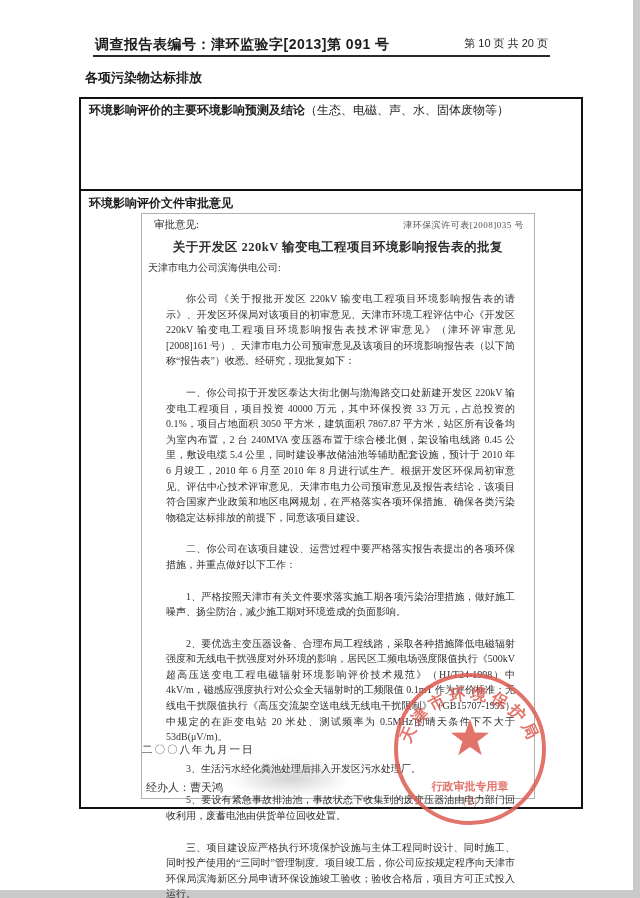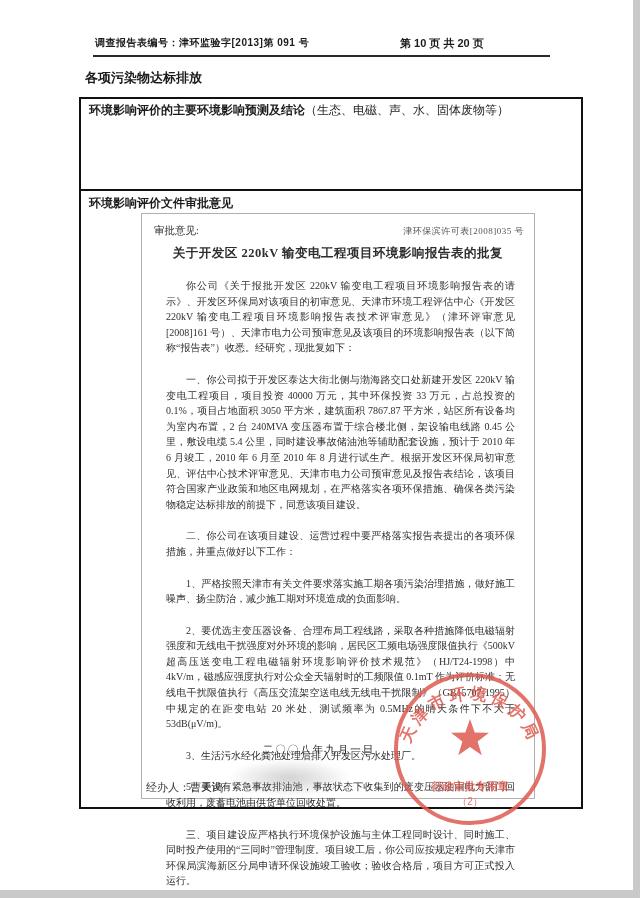--- a/index.html
+++ b/index.html
@@ -5,56 +5,56 @@
   * { margin:0; padding:0; box-sizing:border-box; }
   html,body { width:640px; height:898px; background:#ffffff; overflow:hidden;
     font-family:"Liberation Serif","DejaVu Serif",serif; color:#1c1c1c; }
   .abs { position:absolute; }
 
   
   .edge-right { left:633px; top:0; width:7px; height:898px; background:#c9c9c9; }
   .edge-bottom { left:0; top:890px; width:640px; height:8px; background:#c9c9c9; }
 
   
-  .hdr-left { left:95px; top:36px; font-size:10px; font-weight:bold;
+  .hdr-left { left:95px; top:36px; font-size:14px; font-weight:bold;
     font-family:"Liberation Sans","DejaVu Sans",sans-serif; letter-spacing:0.5px; }
-  .hdr-right { left:400px; top:36px; width:148px; text-align:left; font-size:11px;
-    font-weight:bold; font-family:"Liberation Sans","DejaVu Sans",sans-serif; }
+  .hdr-right { left:400px; top:36px; width:148px; text-align:right; font-size:11px;
+    font-weight:normal; font-family:"Liberation Sans","DejaVu Sans",sans-serif; }
   .hdr-rule { left:93px; top:55px; width:457px; height:2px; background:#2a2a2a; }
 
   
   .section-title { left:85px; top:69px; font-size:13px; font-weight:bold;
     font-family:"Liberation Sans","DejaVu Sans",sans-serif; }
 
   
   .main-table { left:79px; top:97px; width:504px; height:712px;
     border:2px solid #111; background:#fff; }
   .row1 { height:92px; border-bottom:2px solid #111; padding:3px 8px 0 8px; overflow:hidden; }
   .row1-heading { font-size:12px; }
   .row1-heading b { font-family:Liberation Mono, monospace; }
   .row1-body { font-size:11.5px; line-height:23px; text-align:justify;
     text-indent:2em; color:#222; }
   .row2 { position:relative; height:762px; padding:4px 8px; }
   .row2-heading { font-size:12px; font-weight:bold;
     font-family:"Liberation Sans","DejaVu Sans",sans-serif; }
 
   
   .letter-box { position:absolute; left:60px; top:22px; width:394px; height:586px;
-    border:1px solid #b0b0b0; background:#fff; padding-top:8px; color:#2e2e2e; }
+    border:1px solid #b0b0b0; background:#fff; padding-top:2px; color:#2e2e2e; }
   .letter-head { display:flex; justify-content:space-between; align-items:flex-end;
     padding:2px 10px 0 12px; }
   .letter-label { font-size:10.5px; }
   .letter-docno { font-size:9px; color:#555; letter-spacing:0.5px; }
   .letter-title { text-align:center; font-weight:bold; font-size:12.5px; margin-top:7px;
     letter-spacing:0.5px; }
   .letter-salutation { font-size:10px; margin-top:5px; padding-left:6px; }
   .letter-body { padding:0 3px 0 8px; font-size:10px; line-height:15.6px;
     text-align:justify; }
   .letter-body p { text-indent:2em; margin:16px; }
-  .letter-date { position:absolute; left:0; top:529px; width:100%; text-align:center;
+  .letter-date { position:absolute; left:0; top:529px; width:100%; text-align:left;
     padding-right:38px; font-size:10.5px; letter-spacing:2px; color:#222; z-index:5; }
   .letter-handler { position:absolute; left:4px; bottom:3px; font-size:11px; color:#333; }
 
   
   .seal { position:absolute; left:248px; top:455px; width:160px; height:160px;
     z-index:4; opacity:0.85; }
   
   .smudge { position:absolute; left:85px; top:545px; width:125px; height:38px;
     background:radial-gradient(ellipse at center, rgba(125,125,125,0.35), rgba(125,125,125,0) 70%);
     filter:blur(2px); z-index:1; }
@@ -81,20 +81,21 @@
 
   <div class="row2">
     <div class="row2-heading">环境影响评价文件审批意见</div>
 
     <div class="letter-box">
       <div class="letter-head">
         <span class="letter-label">审批意见:</span>
         <span class="letter-docno">津环保滨许可表[2008]035 号</span>
       </div>
       <div class="letter-title">关于开发区 220kV 输变电工程项目环境影响报告表的批复</div>
+      <div class="letter-salutation">天津市电力公司滨海供电公司:</div>
 
       <div class="letter-body">
         <p>你公司《关于报批开发区 220kV 输变电工程项目环境影响报告表的请示》、开发区环保局对该项目的初审意见、天津市环境工程评估中心《开发区 220kV 输变电工程项目环境影响报告表技术评审意见》（津环评审意见[2008]161 号）、天津市电力公司预审意见及该项目的环境影响报告表（以下简称“报告表”）收悉。经研究，现批复如下：</p>
         <p>一、你公司拟于开发区泰达大街北侧与渤海路交口处新建开发区 220kV 输变电工程项目，项目投资 40000 万元，其中环保投资 33 万元，占总投资的 0.1%，项目占地面积 3050 平方米，建筑面积 7867.87 平方米，站区所有设备均为室内布置，2 台 240MVA 变压器布置于综合楼北侧，架设输电线路 0.45 公里，敷设电缆 5.4 公里，同时建设事故储油池等辅助配套设施，预计于 2010 年 6 月竣工，2010 年 6 月至 2010 年 8 月进行试生产。根据开发区环保局初审意见、评估中心技术评审意见、天津市电力公司预审意见及报告表结论，该项目符合国家产业政策和地区电网规划，在严格落实各项环保措施、确保各类污染物稳定达标排放的前提下，同意该项目建设。</p>
         <p>二、你公司在该项目建设、运营过程中要严格落实报告表提出的各项环保措施，并重点做好以下工作：</p>
         <p>1、严格按照天津市有关文件要求落实施工期各项污染治理措施，做好施工噪声、扬尘防治，减少施工期对环境造成的负面影响。</p>
         <p>2、要优选主变压器设备、合理布局工程线路，采取各种措施降低电磁辐射强度和无线电干扰强度对外环境的影响，居民区工频电场强度限值执行《500kV 超高压送变电工程电磁辐射环境影响评价技术规范》（HJ/T24-1998）中 4kV/m，磁感应强度执行对公众全天辐射时的工频限值 0.1mT 作为评价标准；无线电干扰限值执行《高压交流架空送电线无线电干扰限制》（GB15707-1995）中规定的在距变电站 20 米处、测试频率为 0.5MHz的晴天条件下不大于 53dB(μV/m)。</p>
         <p>3、生活污水经化粪池处理后排入开发区污水处理厂。</p>
         <p>5、要设有紧急事故排油池，事故状态下收集到的废变压器油由电力部门回收利用，废蓄电池由供货单位回收处置。</p>
         <p>三、项目建设应严格执行环境保护设施与主体工程同时设计、同时施工、同时投产使用的“三同时”管理制度。项目竣工后，你公司应按规定程序向天津市环保局滨海新区分局申请环保设施竣工验收；验收合格后，项目方可正式投入运行。</p>

